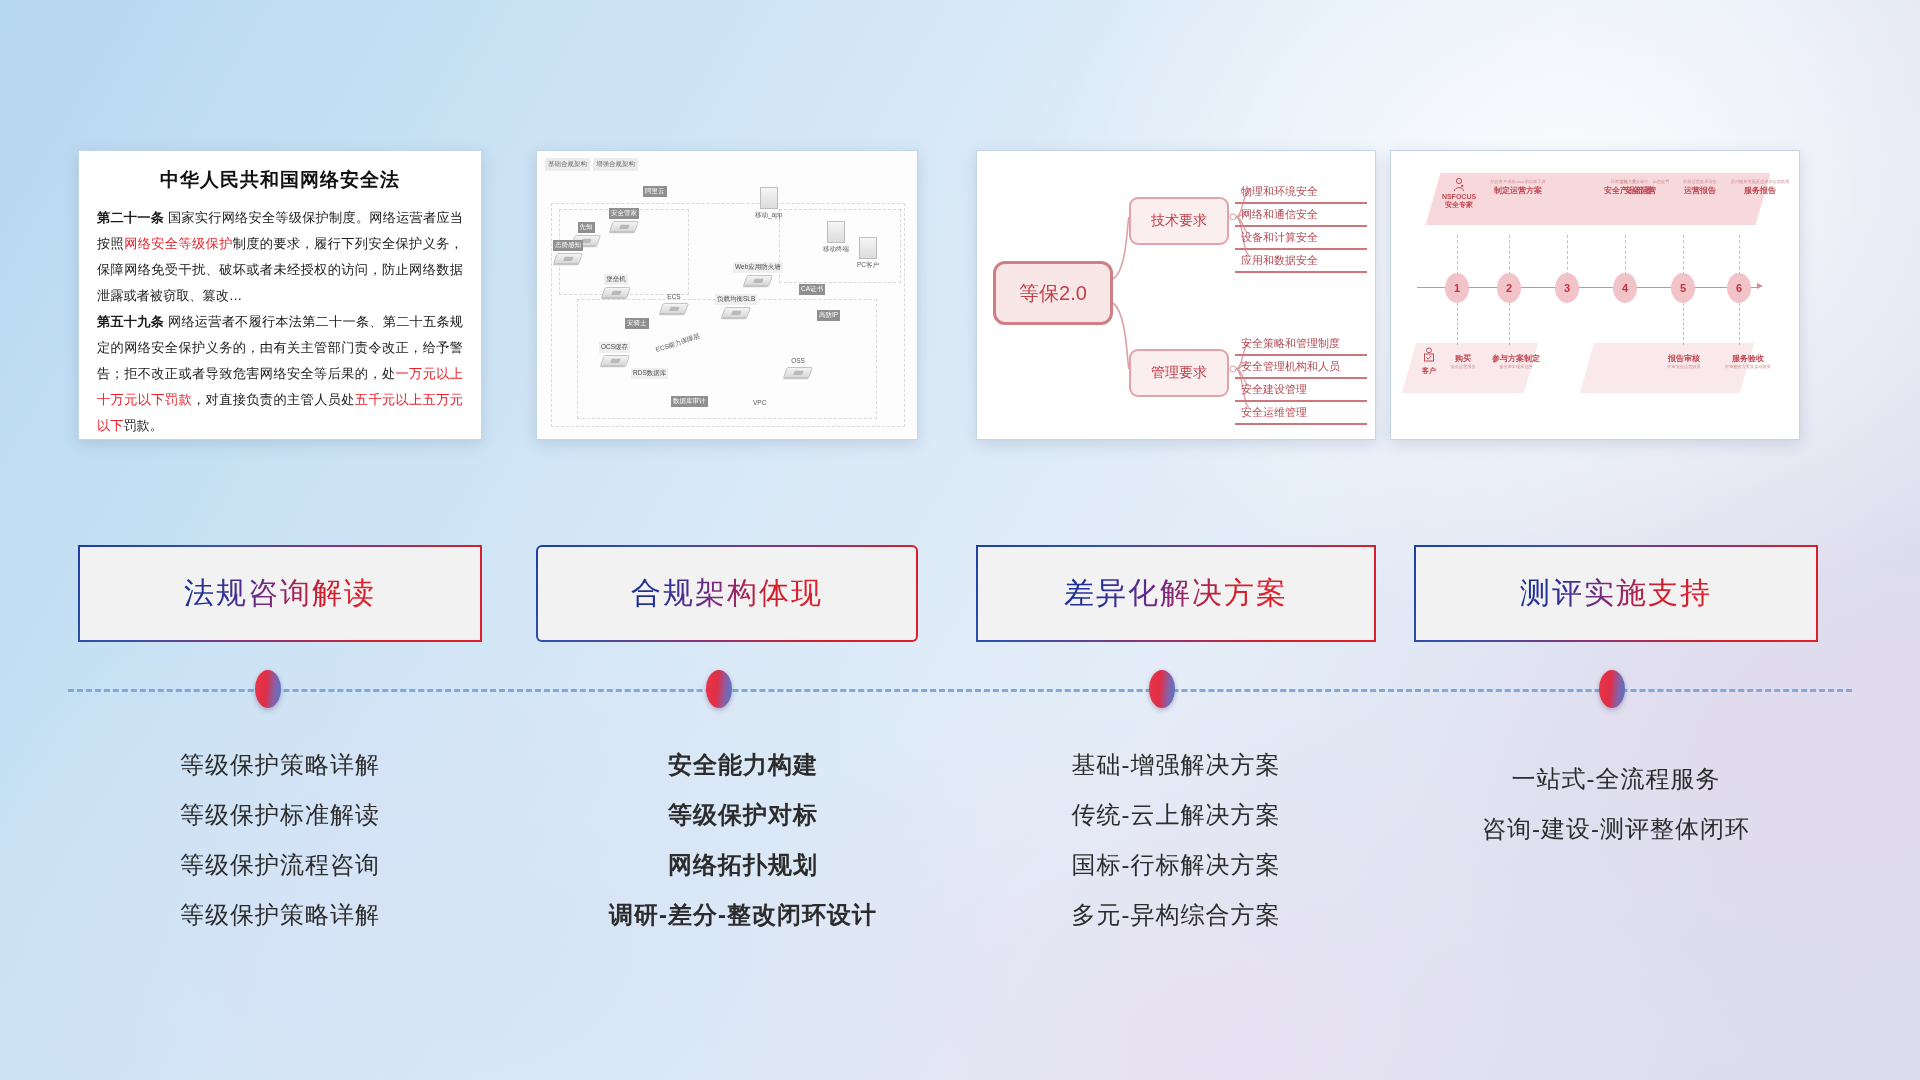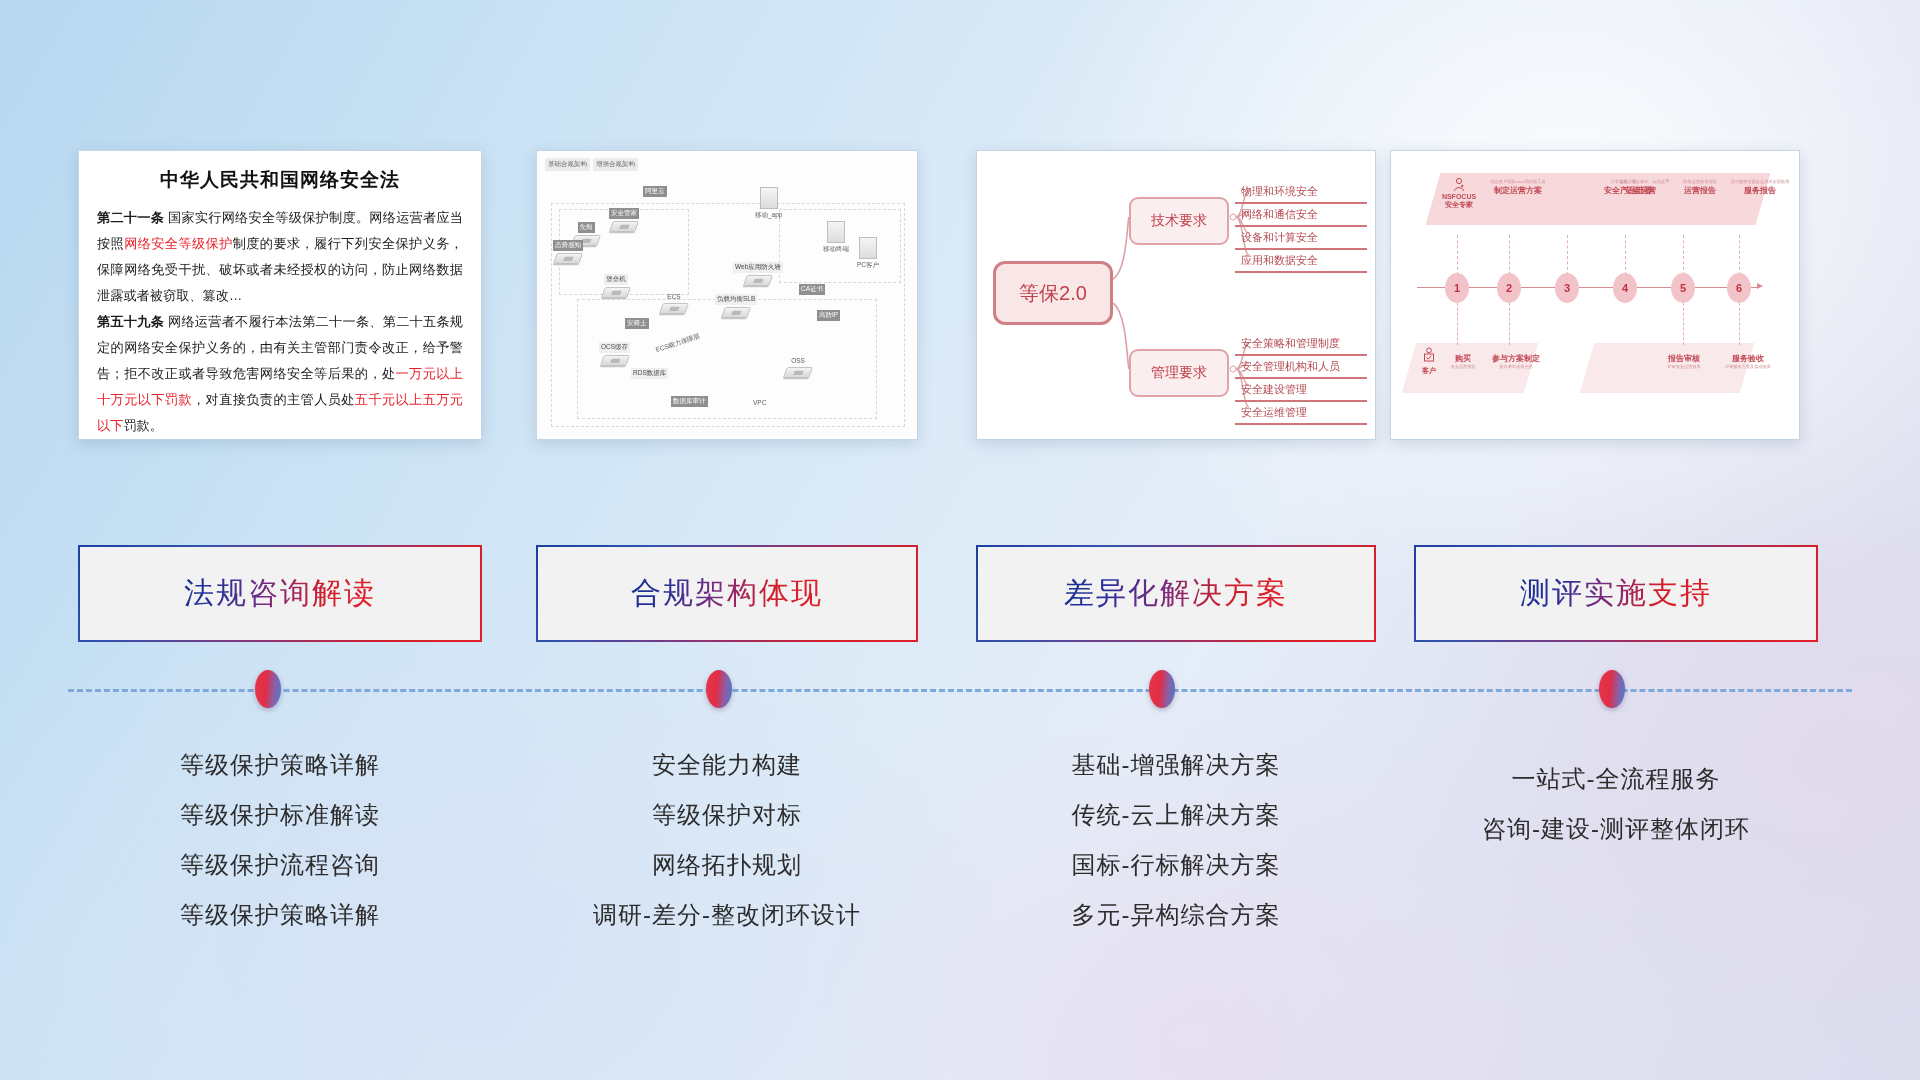--- a/index.html
+++ b/index.html
@@ -106,21 +106,21 @@
     background-clip: content-box, border-box;
     display:flex; align-items:center; justify-content:center;
   }
   .title-text {
     font-size:30px; font-weight:500; letter-spacing:2px;
     background-image: linear-gradient(100deg,#1a2f8f 0%, #27309a 18%, #7c2a7e 45%, #cf1f2c 72%, #e2222d 100%);
     -webkit-background-clip:text; background-clip:text; color:transparent;
     -webkit-text-fill-color:transparent;
   }
   .tb-1 { left:78px;  width:404px; }
-  .tb-2 { left:536px; width:382px; }
+  .tb-2 { left:536px; width:382px;border-radius:6px; }
   .tb-3 { left:976px; width:400px; }
   .tb-4 { left:1414px;width:404px; }
 
   
   .timeline { position:absolute; top:665px; left:0; width:1920px; height:50px; }
   .tl-line {
     position:absolute; top:24px; left:68px; width:1784px; height:0;
     border-top:3px dashed #7ea9d8;
   }
   .tl-dot {
@@ -131,21 +131,21 @@
   .dot-1 { left:255px; }
   .dot-2 { left:706px; }
   .dot-3 { left:1149px; }
   .dot-4 { left:1599px; }
 
   
   .lists { position:absolute; top:740px; left:0; width:1920px; height:240px; }
   .list { position:absolute; top:0; text-align:center; }
   .list div { font-size:24px; color:#2c2c2c; line-height:50px; letter-spacing:1px; white-space:nowrap;}
   .ls-1 { left:78px;  width:404px; }
-  .ls-2 { left:536px; width:382px; }
+  .ls-2 { left:552px; width:382px;font-weight:bold; }
   .ls-3 { left:976px; width:400px; }
   .ls-4 { left:1414px;width:404px; }
 </style>
 </head>
 <body>
 
 <div class="cards">
 
   <div class="card card-1">
     <div class="law">

